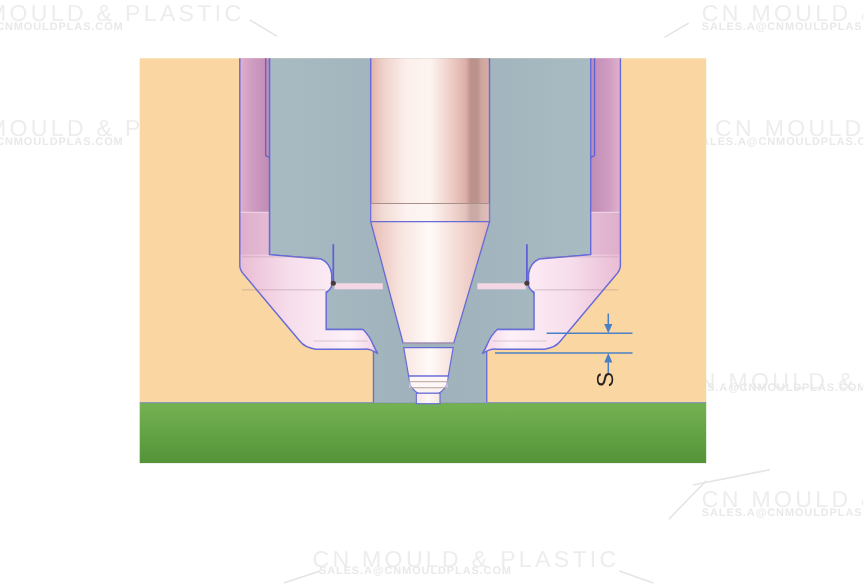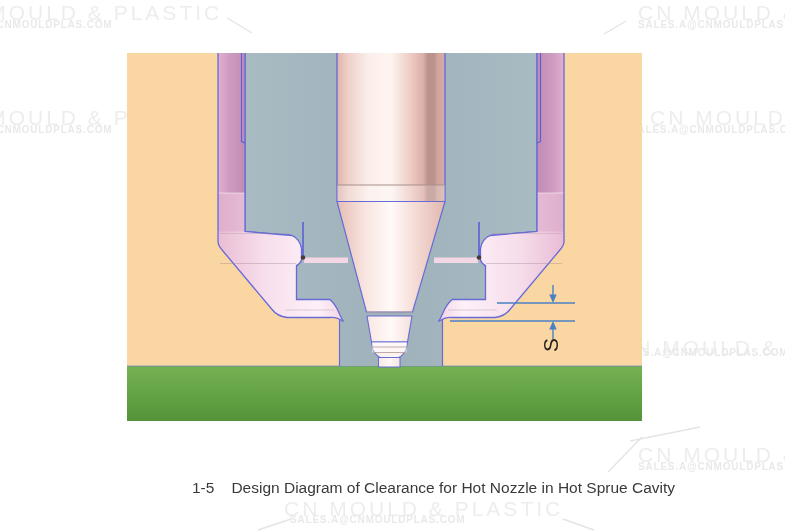--- a/index.html
+++ b/index.html
@@ -199,17 +199,14 @@
       <path d="M450,321 H575" stroke-width="1.4" fill="none"></path>
       <path d="M553,285 V295" stroke-width="1.4" fill="none"></path>
       <polygon points="553,303 549.3,294.5 556.7,294.5" stroke="none"></polygon>
       <path d="M553,339 V329" stroke-width="1.4" fill="none"></path>
       <polygon points="553,321 549.3,329.5 556.7,329.5" stroke="none"></polygon>
     </g>
   </svg>
 
   <span id="s-label">S</span>
 
-  <div id="caption">
-    <span class="num">1-5</span><span>Design Diagram of Clearance for Hot Nozzle in Hot Sprue Cavity</span>
-  </div>
 
 </div>
 
 </body></html>

